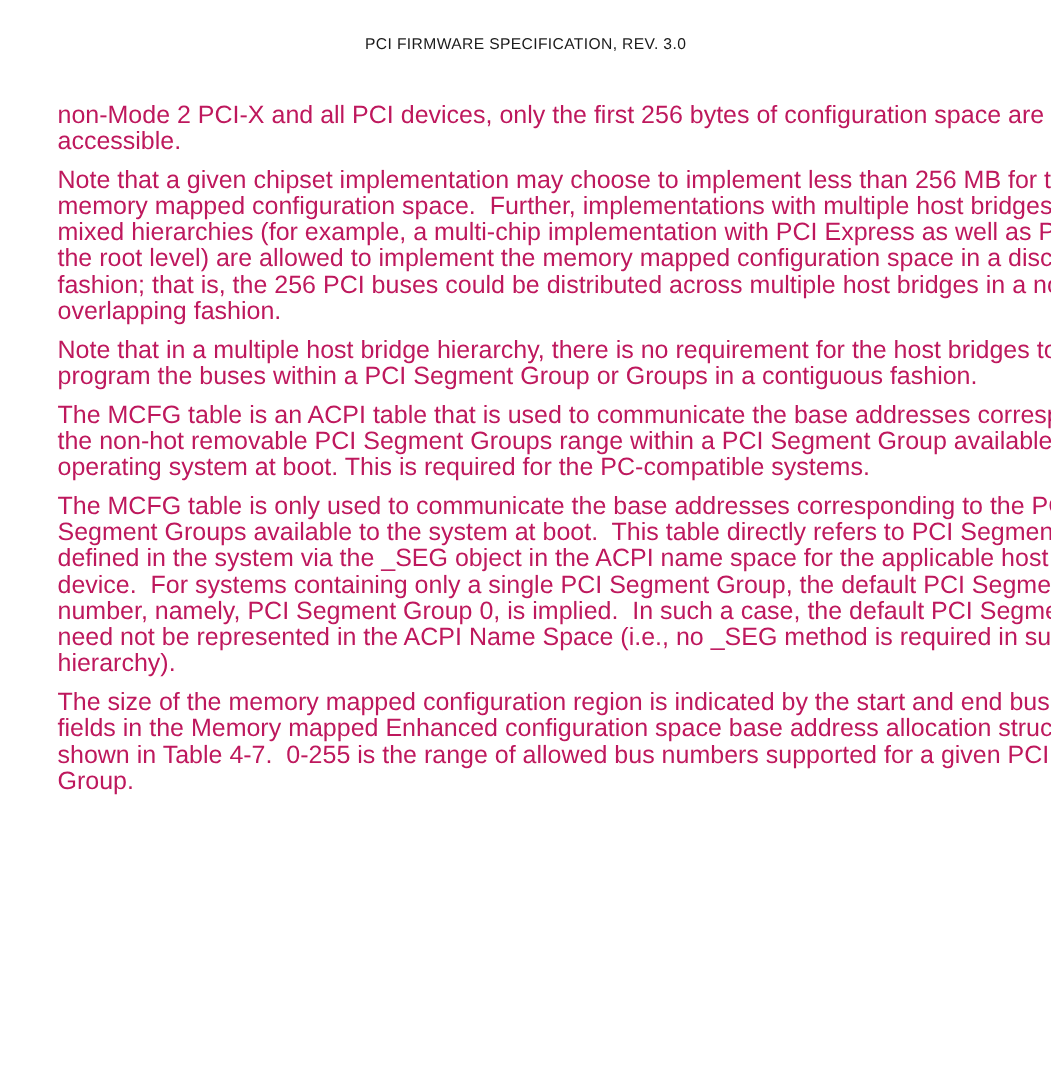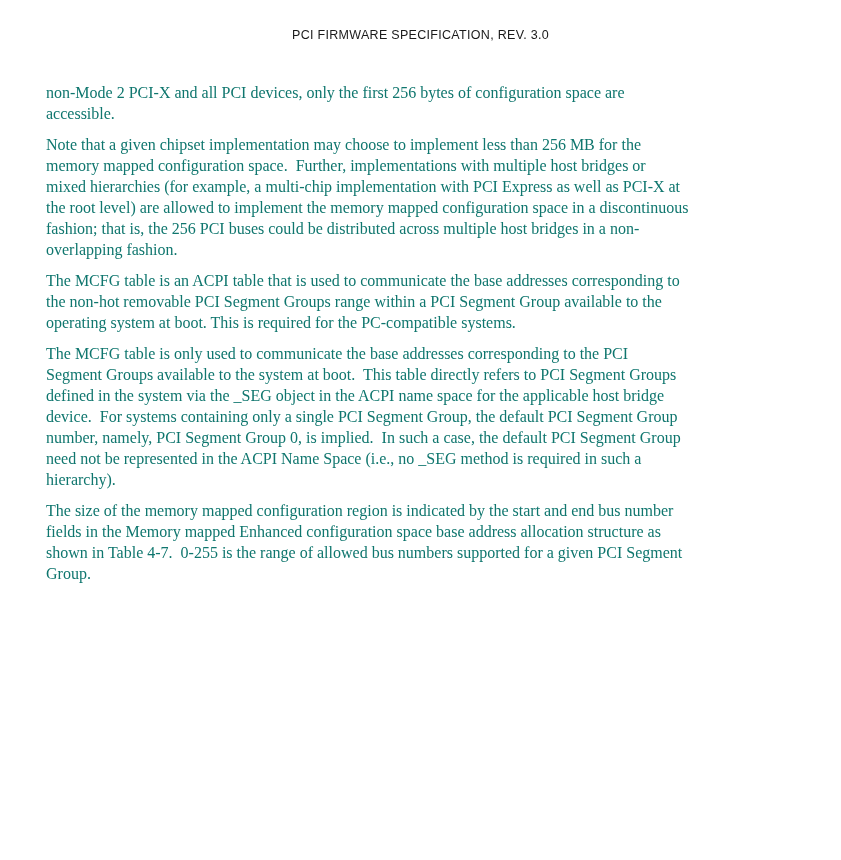--- a/index.html
+++ b/index.html
@@ -21,26 +21,26 @@
     font-family: "Liberation Sans", sans-serif;
     font-size: 12.5px;
     line-height: 15px;
     letter-spacing: 0.3px;
     color: #1a1a1a;
   }
   .content {
     margin: 39px 40px 0 46px;
   }
   .body-para {
-    font-family: Liberation Serif, serif;
-    font-size: 16px;
+    font-family: Liberation Sans, sans-serif;
+    font-size: 20px;
     line-height: 21px;
     white-space: pre;
     margin: 0 0 10px 0;
-    color: #0f766e;
+    color: #be185d;
   }
   .section-heading {
     font-family: "Liberation Sans", sans-serif;
     font-size: 16px;
     font-weight: 400;
     line-height: 22px;
     letter-spacing: 3.5px;
     margin: 28px 0 24px 0;
     color: #111111;
   }
@@ -61,20 +61,22 @@
     <p class="body-para">non-Mode 2 PCI-X and all PCI devices, only the first 256 bytes of configuration space are
 accessible.</p>
 
     <p class="body-para">Note that a given chipset implementation may choose to implement less than 256 MB for the
 memory mapped configuration space.  Further, implementations with multiple host bridges or
 mixed hierarchies (for example, a multi-chip implementation with PCI Express as well as PCI-X at
 the root level) are allowed to implement the memory mapped configuration space in a discontinuous
 fashion; that is, the 256 PCI buses could be distributed across multiple host bridges in a non-
 overlapping fashion.</p>
 
+    <p class="body-para">Note that in a multiple host bridge hierarchy, there is no requirement for the host bridges to
+program the buses within a PCI Segment Group or Groups in a contiguous fashion.</p>
 
 
     <p class="body-para">The MCFG table is an ACPI table that is used to communicate the base addresses corresponding to
 the non-hot removable PCI Segment Groups range within a PCI Segment Group available to the
 operating system at boot. This is required for the PC-compatible systems.</p>
 
     <p class="body-para">The MCFG table is only used to communicate the base addresses corresponding to the PCI
 Segment Groups available to the system at boot.  This table directly refers to PCI Segment Groups
 defined in the system via the _SEG object in the ACPI name space for the applicable host bridge
 device.  For systems containing only a single PCI Segment Group, the default PCI Segment Group

